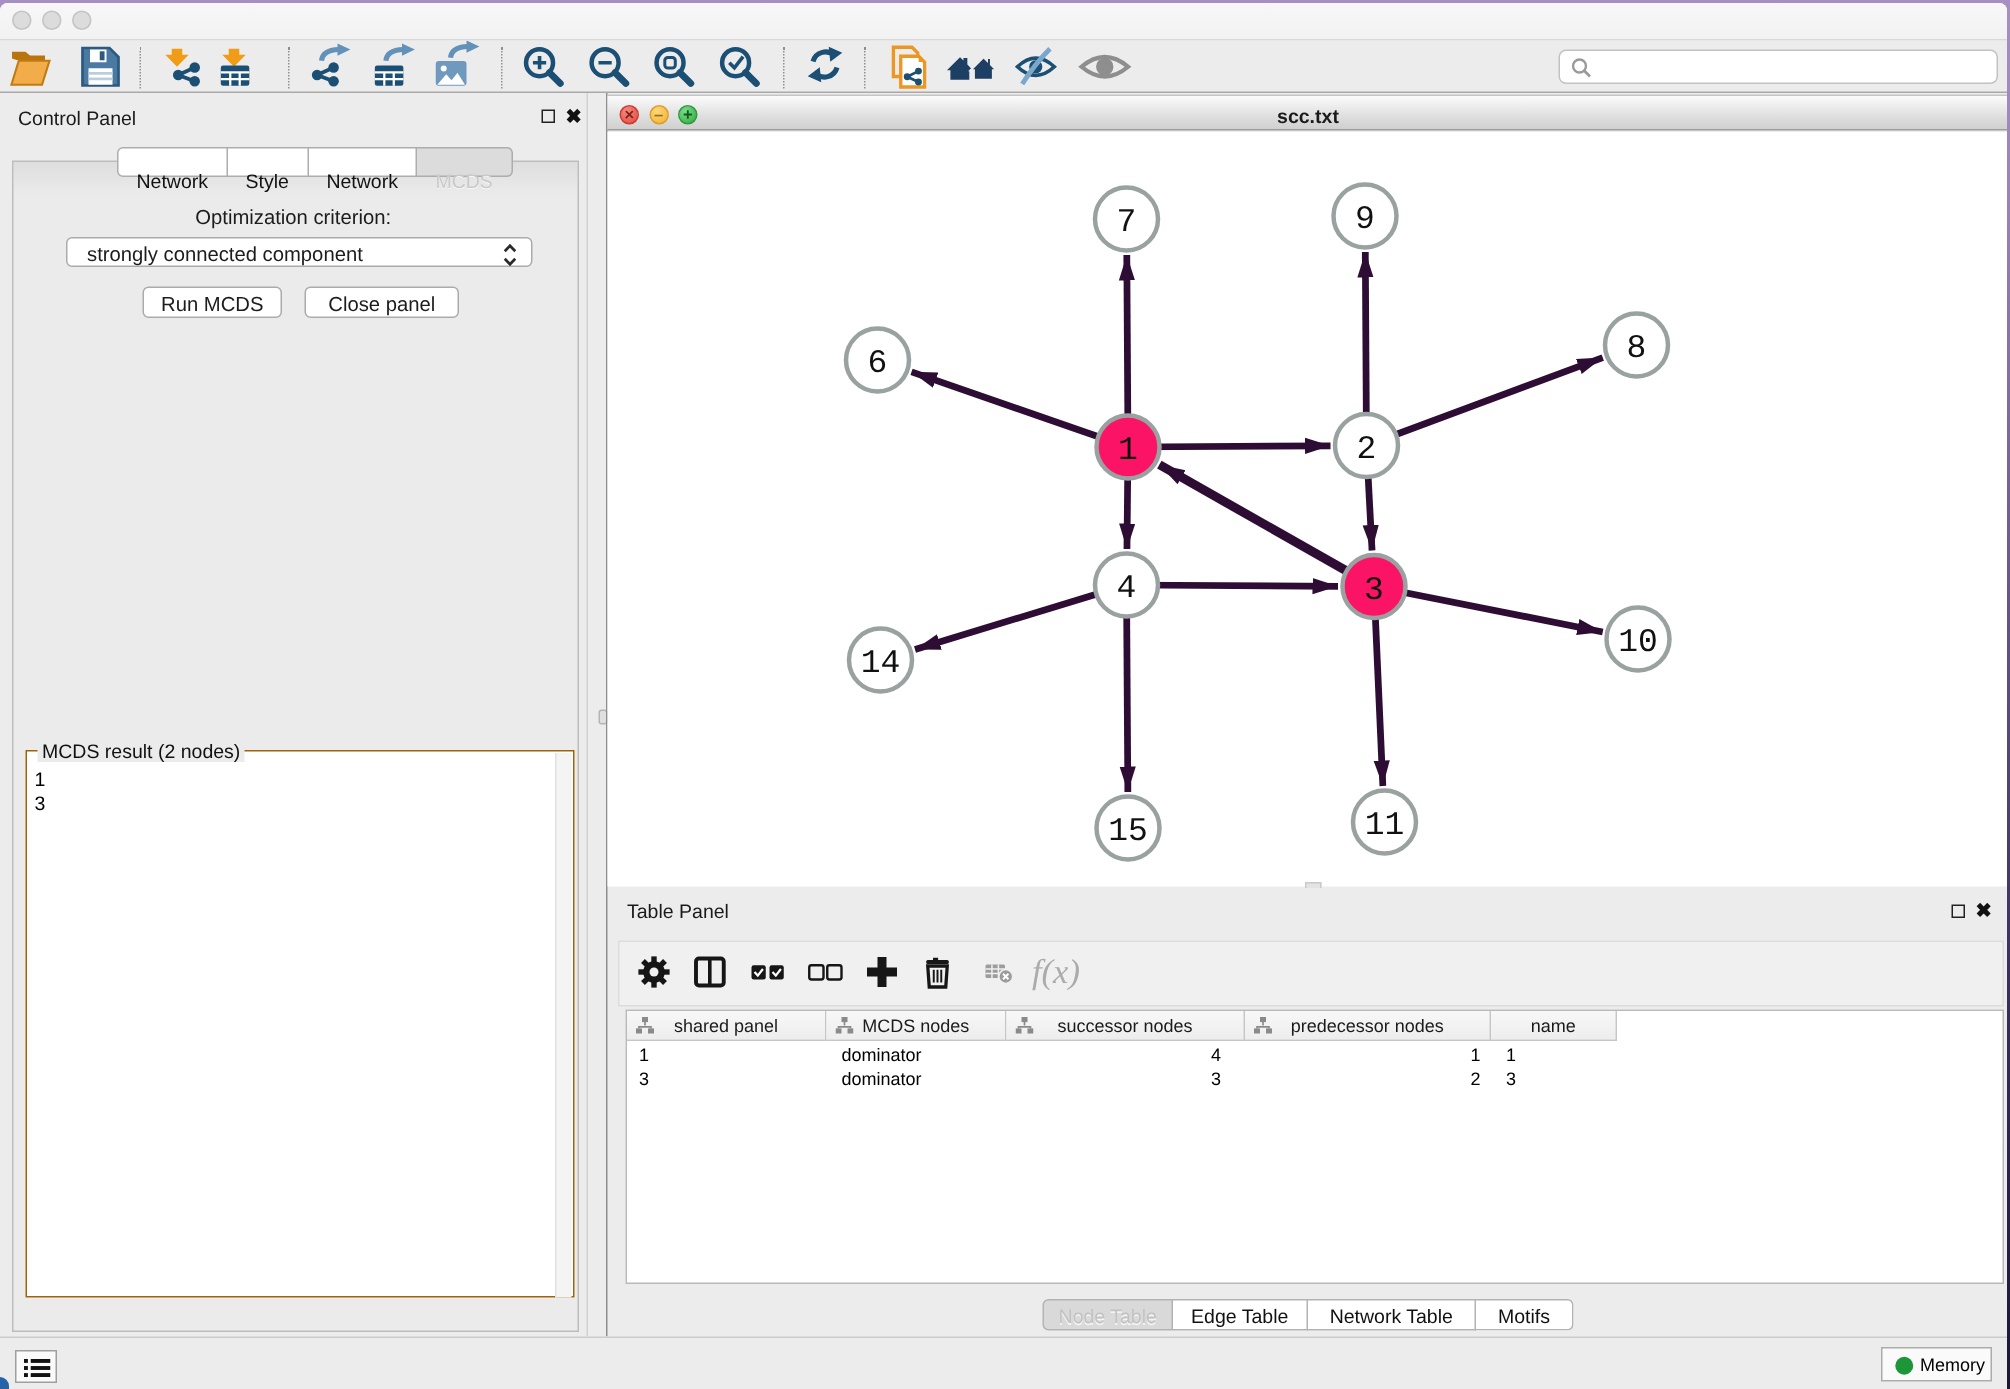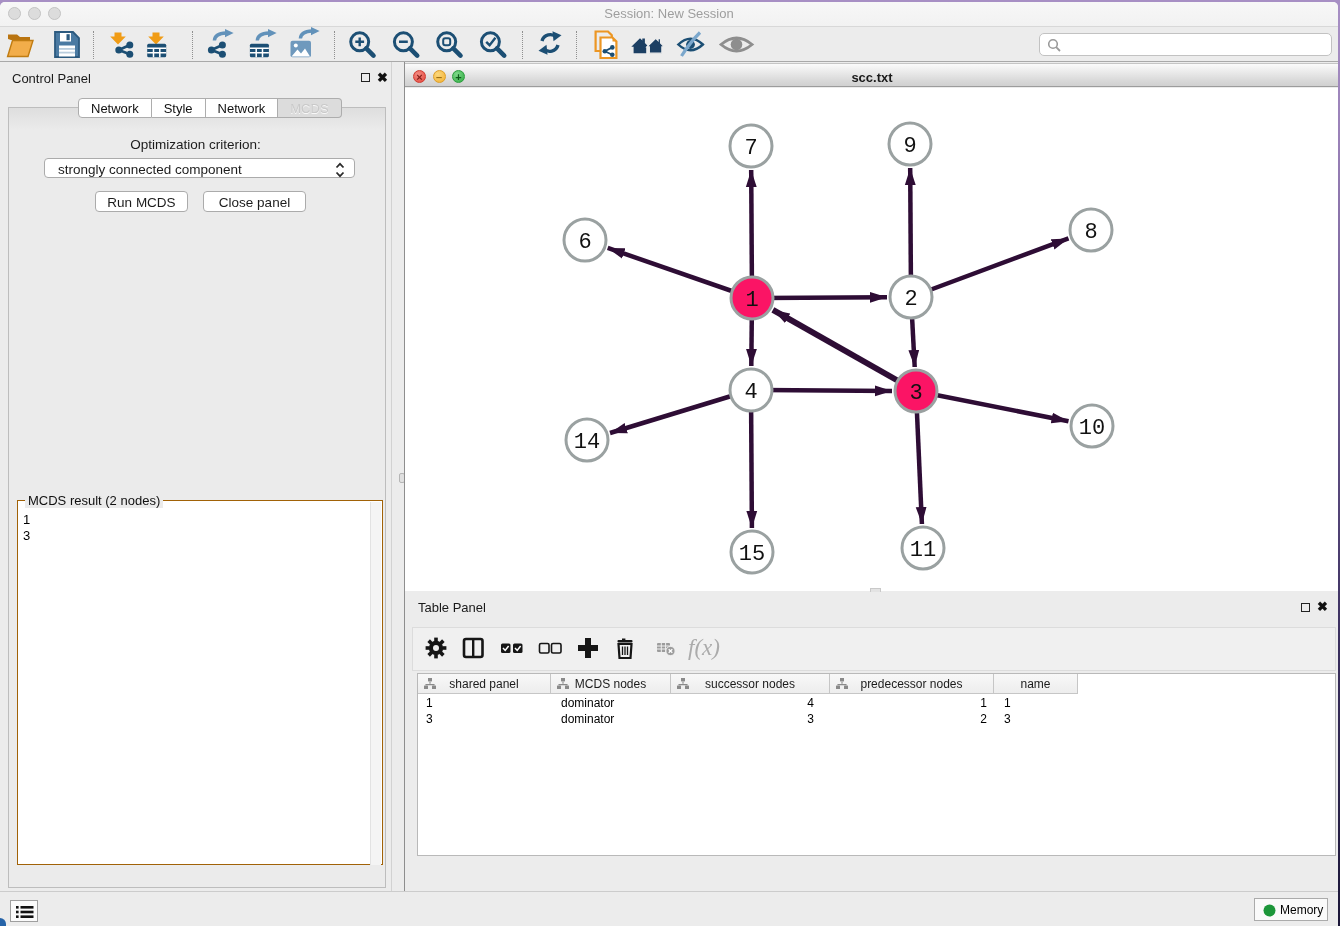--- a/index.html
+++ b/index.html
@@ -26,21 +26,21 @@
 #searchbox { position:absolute; left:1039px; top:6px; width:293px; height:23px;
   background:#fff; border:1px solid #c2c2c2; border-radius:5px; }
 
 #cpanel { position:absolute; left:0; top:60px; width:391px; height:829px; background:#ececec; }
 #cphead { position:absolute; left:12px; top:9px; font-size:13px; color:#1a1a1a; }
 .floatbtn { position:absolute; width:9px; height:9px; border:1.5px solid #222; background:transparent; }
 .closex { position:absolute; font-size:13px; font-weight:bold; color:#111; }
 #cpbox { position:absolute; left:8px; top:45px; width:378px; height:781px;
   border:1px solid #bdbdbd; background:linear-gradient(#dedede, #ebebeb 22px); }
 #cptabs { position:absolute; left:78px; top:36px; height:20px; display:flex; font-size:13px; }
-.cptab { background:#fff; border:1px solid #adadad; border-left:none; padding:2px 12px 0;
+.cptab { background:#fff; border:1px solid #adadad; border-left:none; padding:14px 12px 0;
   text-align:center; color:#111; }
 .cptab.first { border-left:1px solid #adadad; border-radius:4px 0 0 4px; }
 .cptab.sel { background:#dcdcdc; border-radius:0 4px 4px 0; color:#c9c9c9;
   text-shadow:0 1px 0 #f8f8f8; }
 #optlabel { position:absolute; left:0; top:75px; width:391px; text-align:center;
   font-size:13.5px; color:#1c1c1c; }
 #combo { position:absolute; left:44px; top:96px; width:311px; height:20px; background:#fff;
   border:1px solid #ababab; border-radius:4px; font-size:13.5px; color:#1c1c1c;
   line-height:21px; padding-left:13px; }
 .btn { position:absolute; height:21px; background:#fff; border:1px solid #ababab;
@@ -99,21 +99,20 @@
   background:#2563a8; border-radius:0 6px 0 0; }
 </style>
 </head>
 <body>
 <div id="desk"></div>
 <div id="win">
   <div id="titlebar">
     <div class="tl" style="left:8px;"></div>
     <div class="tl" style="left:28px;"></div>
     <div class="tl" style="left:48px;"></div>
-    <div id="wtitle">Session: New Session</div>
   </div>
   <div id="toolbar">
     <div class="tsep" style="left:93px;"></div>
     <div class="tsep" style="left:192px;"></div>
     <div class="tsep" style="left:334px;"></div>
     <div class="tsep" style="left:522px;"></div>
     <div class="tsep" style="left:576px;"></div>
     <svg class="abs" style="left:0; top:0;" width="780" height="35" viewBox="0 0 780 35">
 
       <g>
@@ -445,20 +444,26 @@
         <div class="tcell" style="left:586px;">1</div>
       </div>
       <div class="trow" style="left:0; top:37px; width:919px;">
         <div class="tcell" style="left:8px;">3</div>
         <div class="tcell" style="left:143px;">dominator</div>
         <div class="tcell" style="left:253px; width:143px; text-align:right;">3</div>
         <div class="tcell" style="left:412px; width:157px; text-align:right;">2</div>
         <div class="tcell" style="left:586px;">3</div>
       </div>
     </div>
+    <div id="btabs">
+      <div class="btab first" style="width:87px;">Node Table</div>
+      <div class="btab" style="width:90px;">Edge Table</div>
+      <div class="btab" style="width:112px;">Network Table</div>
+      <div class="btab last" style="width:65px;">Motifs</div>
+    </div>
   </div>
   <div id="sbar">
     <div id="listbtn">
       <svg width="26" height="20" viewBox="0 0 26 20" style="position:absolute; left:3px; top:1px;">
         <g fill="#111">
           <rect x="2" y="4" width="2.6" height="2.6"></rect>
             <rect x="6.5" y="4" width="13" height="2.6"></rect>
           <rect x="2" y="8.7" width="2.6" height="2.6"></rect>
             <rect x="6.5" y="8.7" width="13" height="2.6"></rect>
           <rect x="2" y="13.4" width="2.6" height="2.6"></rect>

